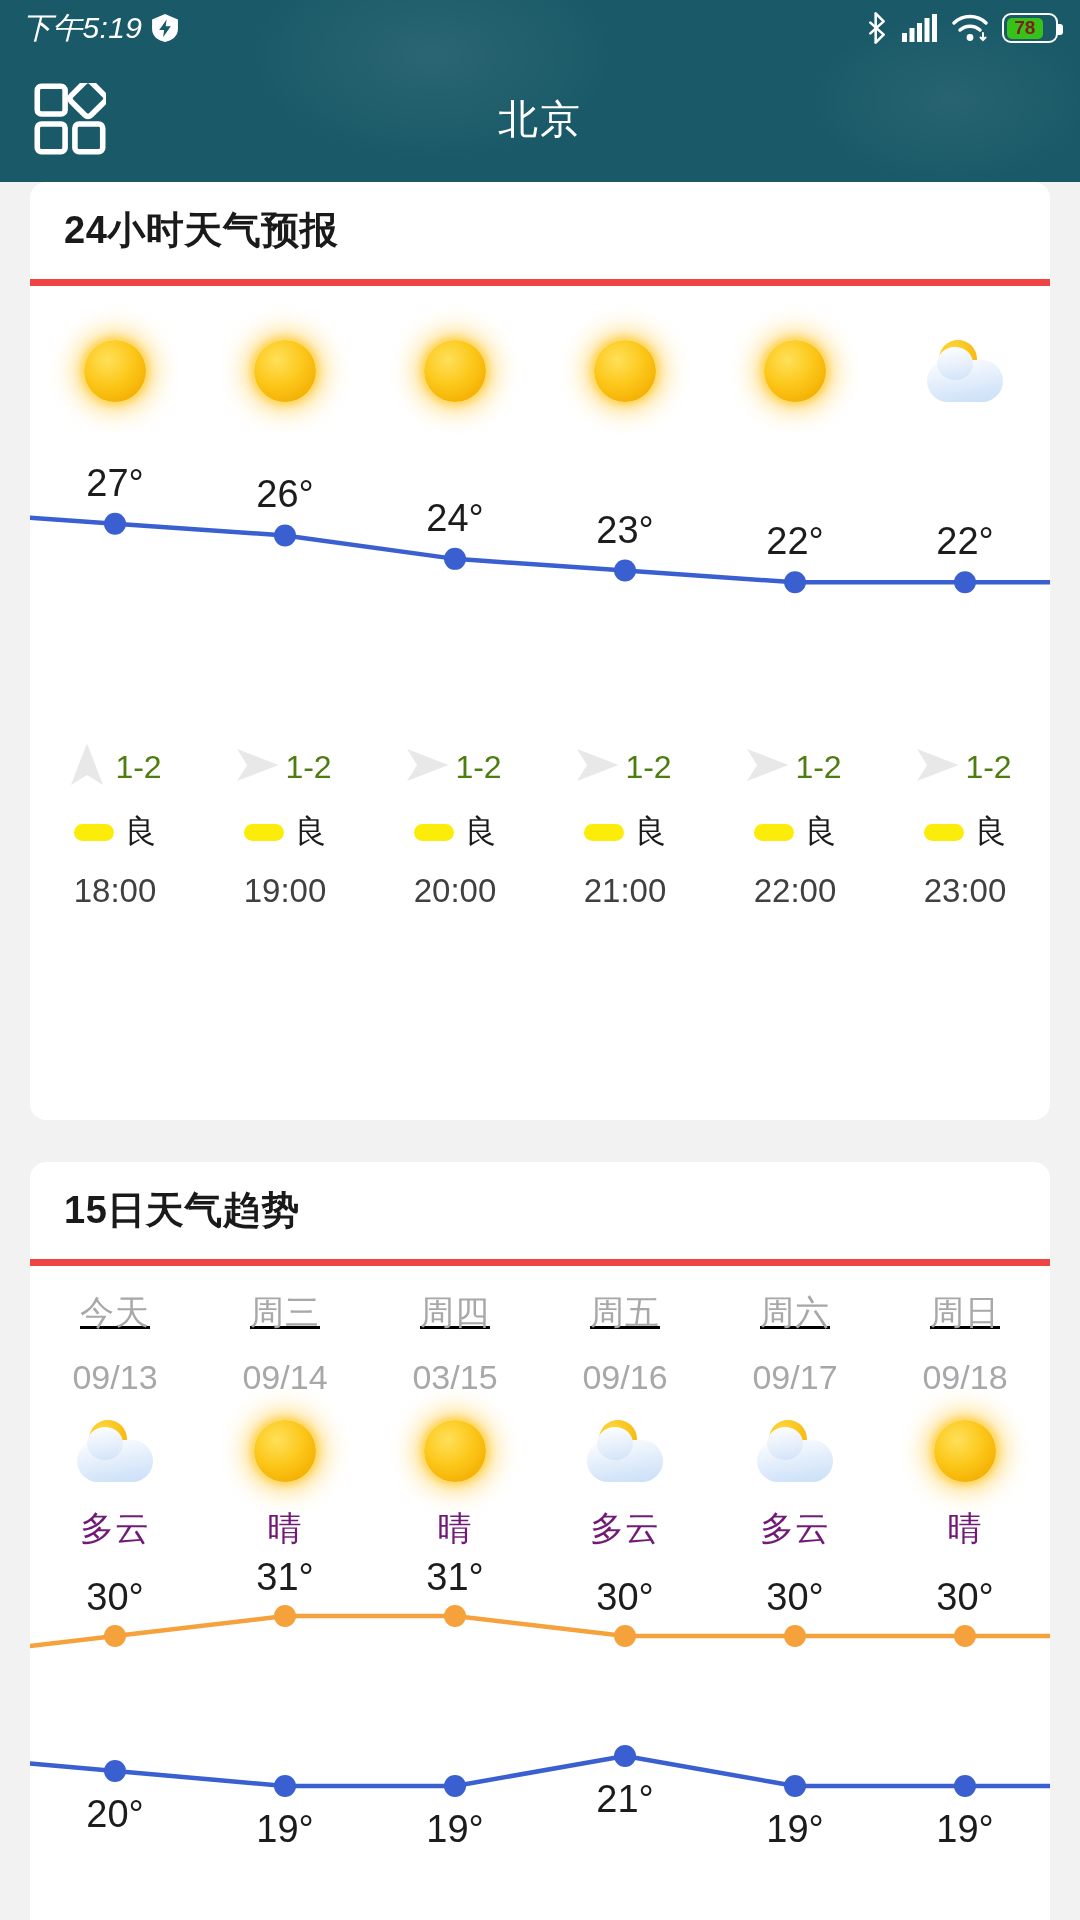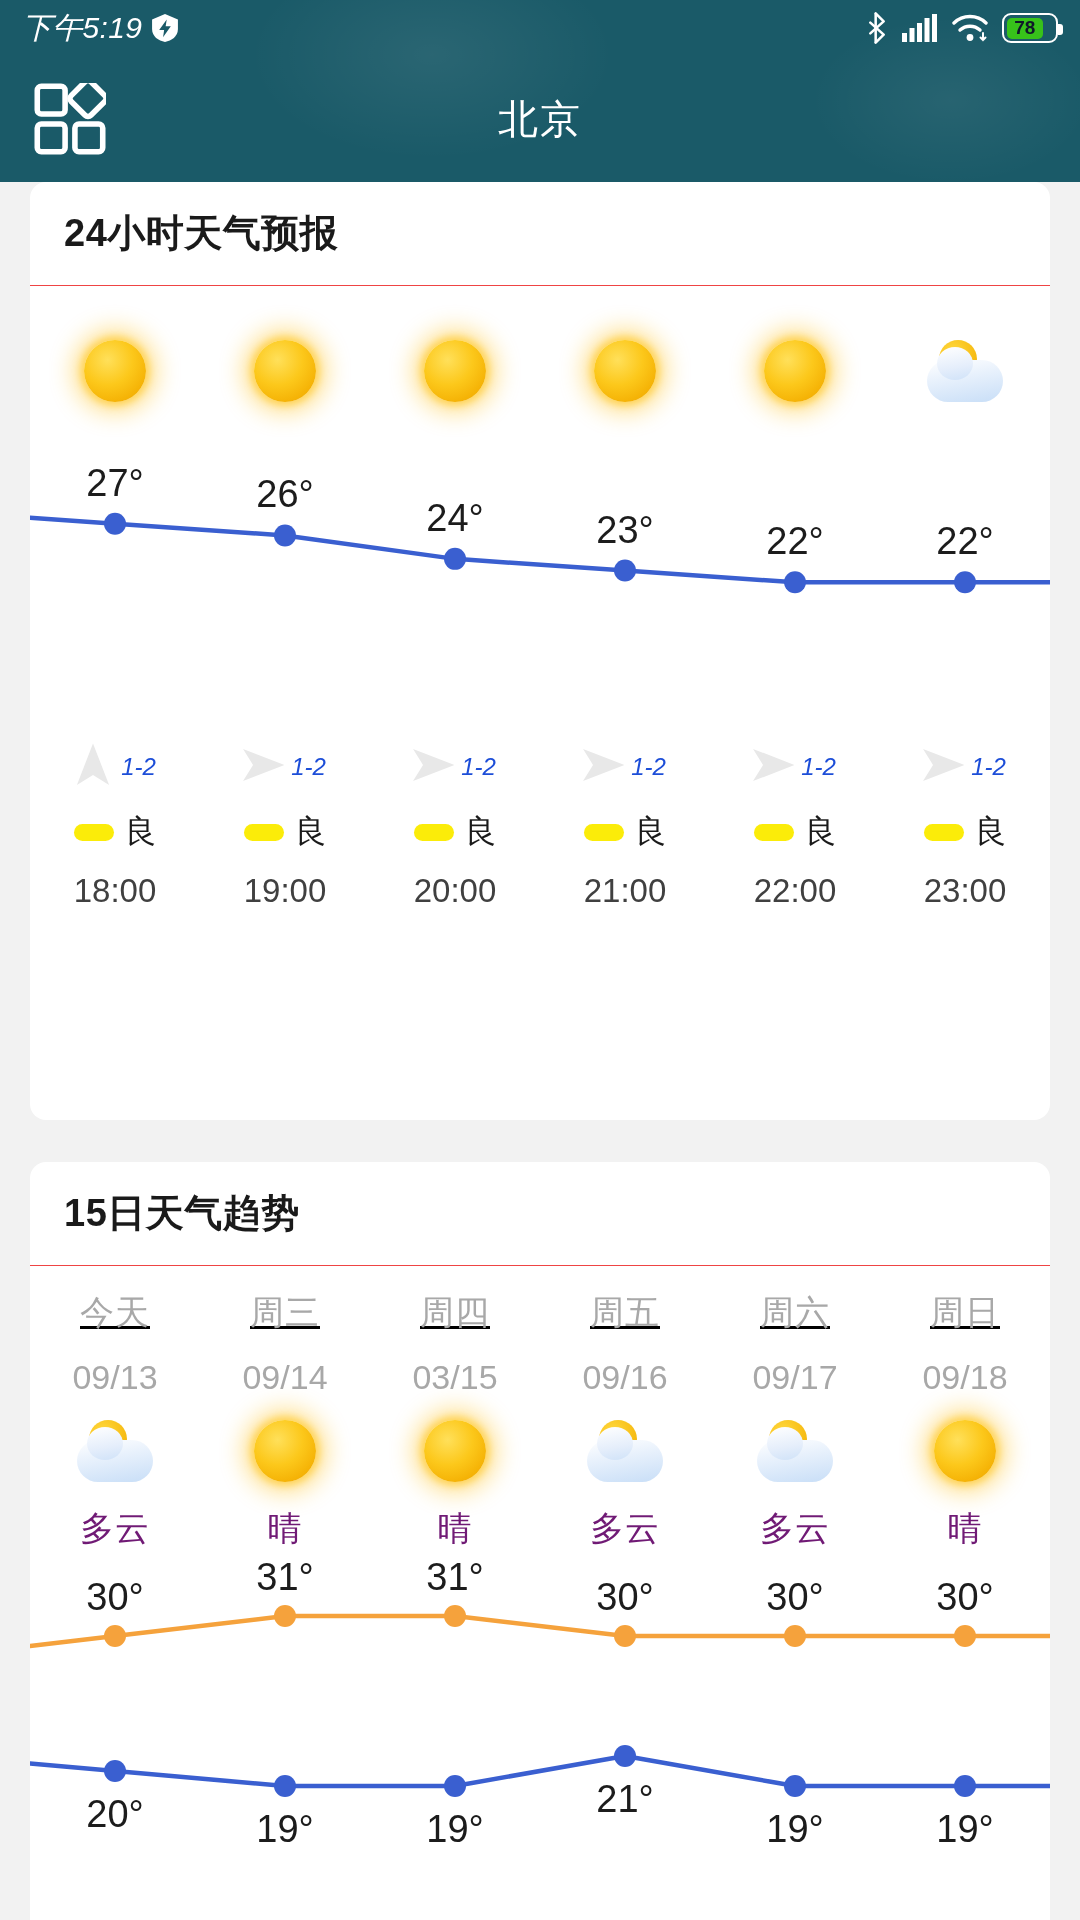--- a/index.html
+++ b/index.html
@@ -44,42 +44,42 @@
     width:56px; height:30px; border:2.5px solid #fff; border-radius:9px;
     position:relative; display:flex; align-items:center; padding:2.5px;
   }
   .battery::after{
     content:""; position:absolute; right:-7px; top:9px; width:5px; height:11px;
     background:#fff; border-radius:0 3px 3px 0;
   }
   .battery-fill{
     background:#37c21a; height:100%; width:78%; border-radius:5px;
     display:flex; align-items:center; justify-content:center;
-    font-size:19px; font-weight:bold; color:#0f172a;
+    font-size:19px; font-weight:bold; color:#7f1d1d;
   }
 
   
   .titlebar{
     position:absolute; left:0; top:56px; width:1080px; height:126px;
     display:flex; align-items:center; z-index:5;
   }
   .grid-icon{ position:absolute; left:34px; width:72px; height:72px; }
   .page-title{
     width:100%; text-align:center; color:#fff; font-size:40px; font-weight:400;
     letter-spacing:2px;
   }
 
   
   .card{
     position:absolute; left:30px; width:1020px;
     background:#fff; border-radius:16px;
   }
   .card-head{
     height:104px; display:flex; align-items:center; padding:0 34px;
-    border-bottom:1px solid #ef4444;
+    border-bottom:7px solid #ef4444;
   }
   .card-title{ font-size:38px; font-weight:bold; color:#1a1a1a; letter-spacing:.5px; }
 
   #card-hourly{ top:182px; height:938px; }
   #card-daily { top:1162px; height:800px; }
 
   
   .hour-row{
     position:absolute; left:0; width:1020px; display:flex;
   }
@@ -103,21 +103,21 @@
   .wx-partly .p-cloud{
     position:absolute; left:4px; top:20px; width:76px; height:42px; border-radius:21px;
     background:linear-gradient(170deg,#ffffff 0%,#e8f1fc 40%,#c8def7 100%);
   }
   .wx-partly .p-cloud::before{
     content:""; position:absolute; left:10px; top:-13px; width:36px; height:33px;
     border-radius:50%; background:linear-gradient(170deg,#ffffff 0%,#e5eefb 60%,#cfe2f8 100%);
   }
 
   .wind-cell{ display:flex; align-items:center; gap:9px; }
-  .wind-txt{ font-size:24px; color:#1d4ed8;font-style:italic; }
+  .wind-txt{ font-size:32px; color:#4d7c0f; }
   .aqi-cell{ display:flex; align-items:center; gap:11px; }
   .aqi-pill{ width:40px; height:17px; border-radius:9px; background:#fbec09; }
   .aqi-txt{ font-size:32px; color:#1a1a1a; }
   .time-txt{ font-size:33px; color:#404040; }
 
   
   .hourly-chart{ position:absolute; left:0; top:262px; width:1020px; height:290px; }
   .htemp{
     position:absolute; font-size:38px; color:#1c1c1c; transform:translateX(-50%);
   }

